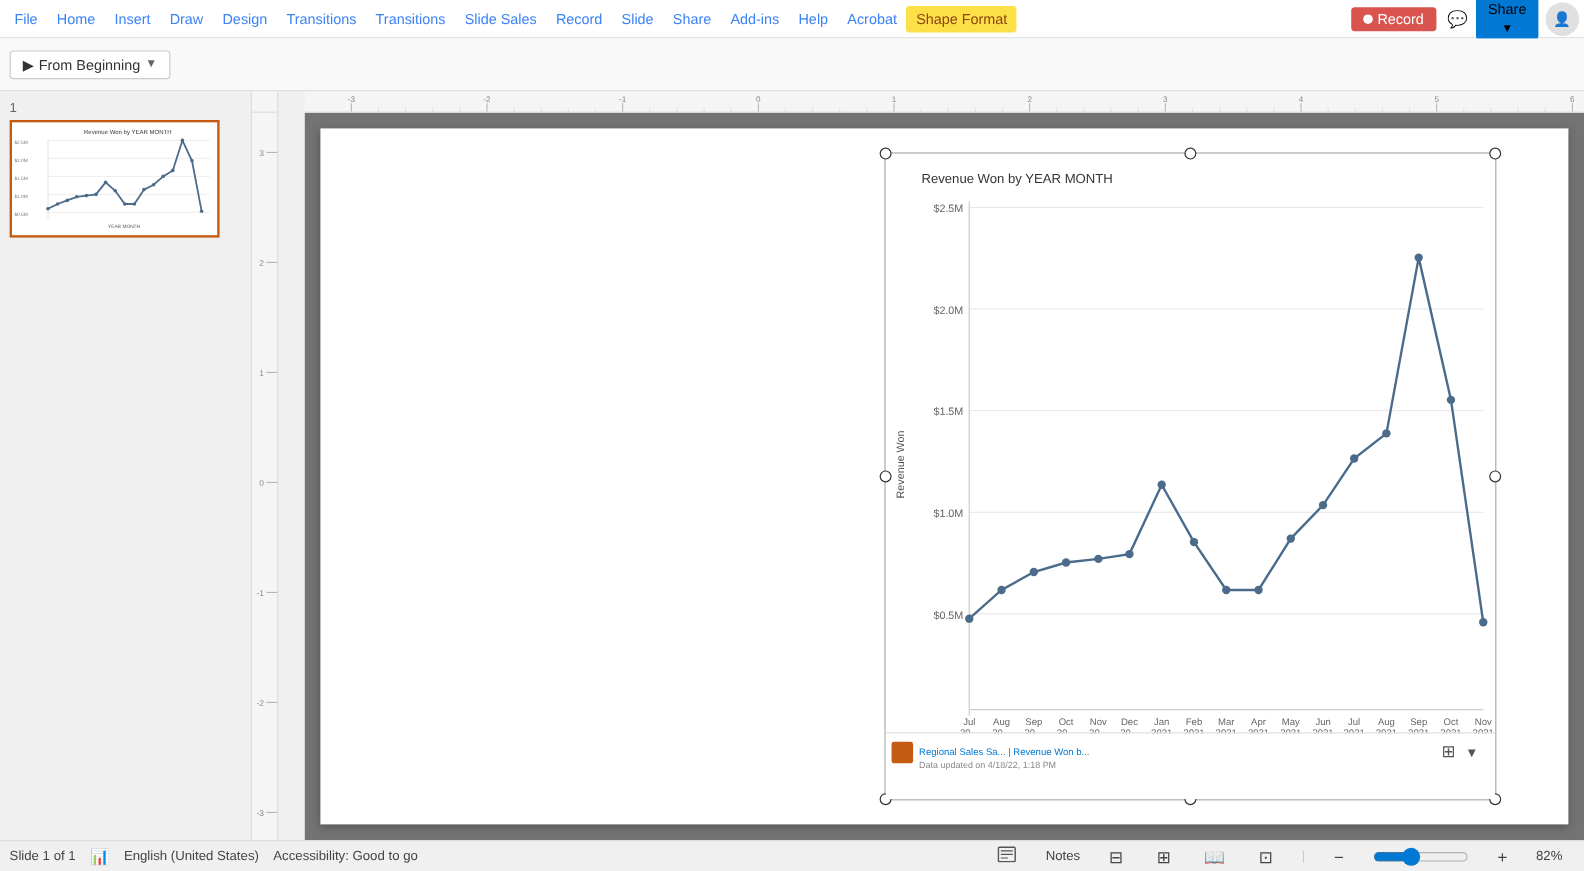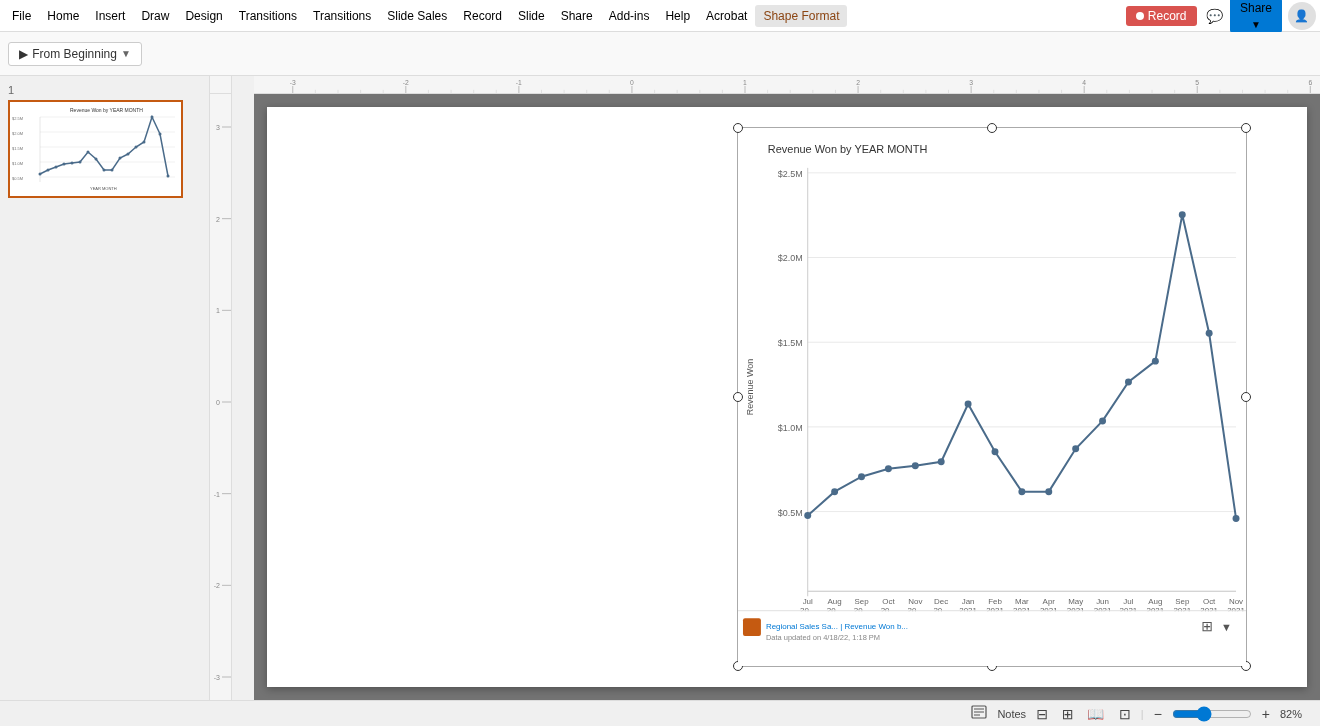--- a/index.html
+++ b/index.html
@@ -4,24 +4,24 @@
   <style>
     * { margin: 0; padding: 0; box-sizing: border-box; }
     body { font-family: 'Segoe UI', Arial, sans-serif; background: #f0f0f0; font-size: 12px; overflow: hidden; width: 1320px; height: 726px; display: flex; flex-direction: column; }
 
     
     .menu-bar {
       display: flex; align-items: center; background: #fff; border-bottom: 1px solid #ddd;
       height: 32px; padding: 0 4px; flex-shrink: 0;
     }
     .menu-item {
-      padding: 4px 8px; cursor: pointer; font-size: 12px; color: #000000; white-space: nowrap;
+      padding: 4px 8px; cursor: pointer; font-size: 12px; color: #3b82f6; white-space: nowrap;
       border-radius: 3px;
     }
-    .menu-item.shape-format { color: #8b4513; background: #e5e5e5; border-radius: 3px; }
+    .menu-item.shape-format { color: #8b4513; background: #fde047; border-radius: 3px; }
     .menu-spacer { flex: 1; }
     .record-btn {
       display: flex; align-items: center; gap: 4px; padding: 3px 10px;
       background: #d9534f; color: white; border-radius: 3px; cursor: pointer;
       font-size: 12px; font-weight: 500; margin-right: 4px;
     }
     .share-btn {
       display: flex; align-items: center; gap: 4px; padding: 3px 10px;
       background: #0078d4; color: #000000; border-radius: 3px; cursor: pointer;
       font-size: 12px; font-weight: 500; flex-direction: column;
@@ -94,21 +94,21 @@
       border: 1px solid #333; border-radius: 50%;
     }
 
     
     .status-bar {
       height: 26px; background: #f0f0f0; border-top: 1px solid #ddd;
       display: flex; align-items: center; padding: 0 8px; font-size: 11px;
       color: #444; flex-shrink: 0;
     }
     .status-bar .left { display: flex; align-items: center; gap: 12px; }
-    .status-bar .right { display: flex; align-items: center; gap: 6px; margin-left: auto; }
+    .status-bar .right { display: flex; align-items: center; gap: 20px; margin-left: auto; }
     .status-icon { font-size: 14px; cursor: pointer; padding: 2px 4px; }
   </style>
 </head>
 <body>
 
 <div class="menu-bar">
   <div class="menu-item">File</div>
   <div class="menu-item">Home</div>
   <div class="menu-item">Insert</div>
   <div class="menu-item">Draw</div>
@@ -394,20 +394,26 @@
           </div>
 
         </div>
       </div>
     </div>
 
   </div>
 </div>
 
 <div class="status-bar">
+  <div class="left">
+    <span>Slide 1 of 1</span>
+    <span style="font-size:13px;">📊</span>
+    <span>English (United States)</span>
+    <span>Accessibility: Good to go</span>
+  </div>
   <div class="right">
     <span class="status-icon">
       <svg width="16" height="14" viewBox="0 0 16 14">
         <rect x="1" y="1" width="14" height="12" rx="1" fill="none" stroke="#555" stroke-width="1.2"></rect>
         <line x1="3" y1="4" x2="13" y2="4" stroke="#555" stroke-width="1"></line>
         <line x1="3" y1="7" x2="13" y2="7" stroke="#555" stroke-width="1"></line>
         <line x1="3" y1="10" x2="9" y2="10" stroke="#555" stroke-width="1"></line>
       </svg>
     </span>
     <span style="cursor:pointer;">Notes</span>

